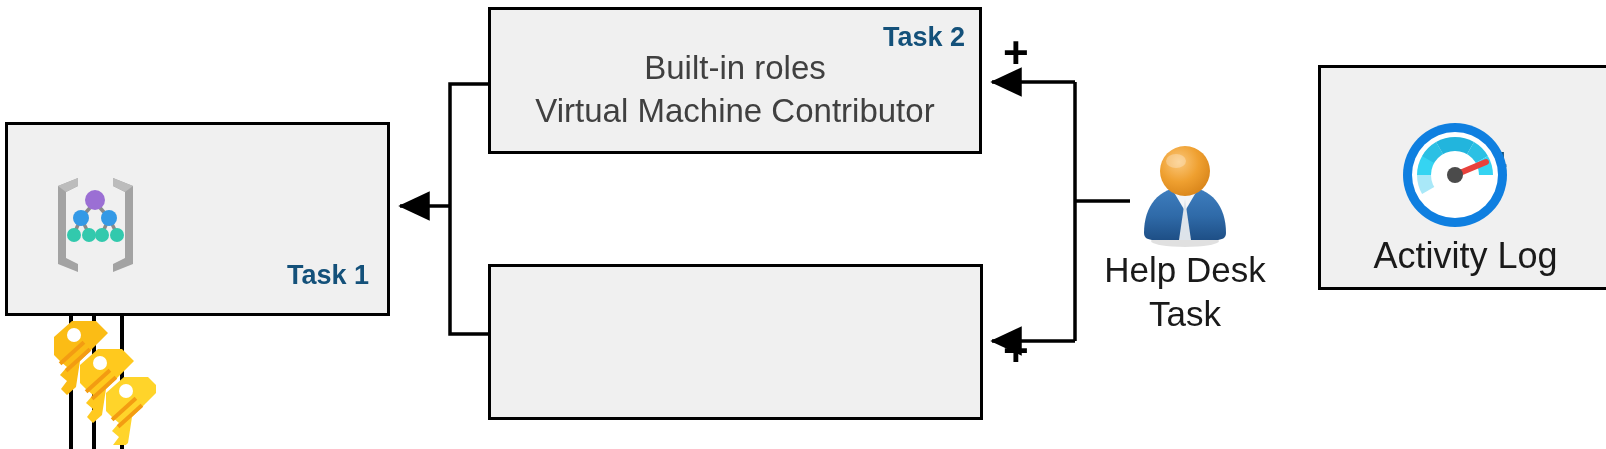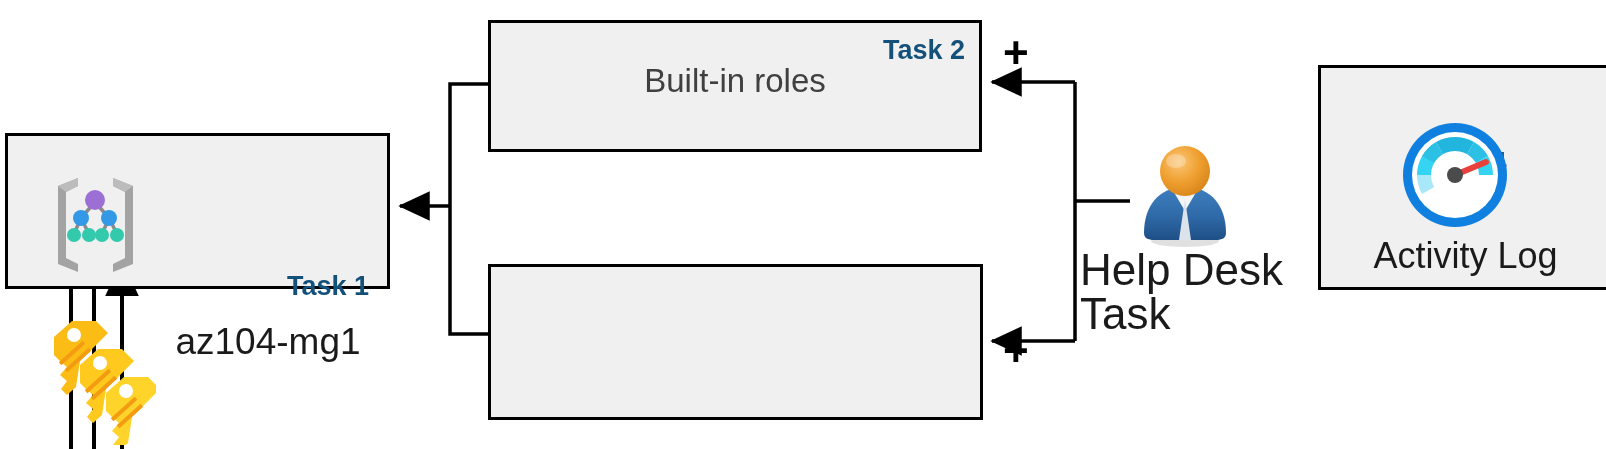--- a/index.html
+++ b/index.html
@@ -6,45 +6,45 @@
   body{width:1606px;height:449px;overflow:hidden;font-family:"Liberation Sans",sans-serif;}
   #stage{position:relative;width:1606px;height:449px;background:#ffffff;}
 
   .box{position:absolute;background:#f0f0f0;border:3px solid #000000;box-sizing:border-box;}
 
   .task-label{position:absolute;font-weight:bold;color:#14517a;font-size:27px;line-height:1;letter-spacing:0px;}
 
   .box-text{position:absolute;left:0;right:0;text-align:center;color:#404040;font-size:33px;line-height:43px;font-weight:400;}
 
   
-  #task1-box{left:5px;top:133px;width:385px;height:156px;}
+  #task1-box{left:5px;top:122px;width:385px;height:194px;}
   #task1-label{right:18px;top:137px;}
   #task1-title{position:absolute;left:140px;top:185px;width:240px;text-align:center;font-size:37px;color:#1a1a1a;}
 
   
-  #task2-box{left:488px;top:20px;width:494px;height:132px;}
+  #task2-box{left:488px;top:7px;width:494px;height:147px;}
   #task2-label{right:14px;top:14px;}
   #task2-text{top:36px;}
 
   
   #task3-box{left:488px;top:264px;width:495px;height:156px;}
 
   
   #task4-box{left:1318px;top:65px;width:295px;height:225px;}
   #task4-label{left:0;right:0;top:81px;text-align:center;}
   #task4-caption{position:absolute;left:0;right:0;bottom:10px;text-align:center;font-size:36px;color:#1a1a1a;}
 
   .lines{position:absolute;left:0;top:0;width:1606px;height:449px;pointer-events:none;}
 
   .plus{position:absolute;font-size:44px;font-weight:bold;color:#000;line-height:1;font-family:"Liberation Sans",sans-serif;}
   #plus-top{left:1003px;top:31px;}
   #plus-bottom{left:1003px;top:329px;}
 
   #person{position:absolute;left:1130px;top:141px;width:110px;height:110px;}
-  #person-caption{position:absolute;left:1080px;top:248px;width:210px;text-align:left;font-size:44px;line-height:44px;color:#1a1a1a;}
+  #person-caption{position:absolute;left:1080px;top:248px;width:210px;text-align:center;font-size:35px;line-height:44px;color:#1a1a1a;}
 
   #mg-icon{position:absolute;left:48px;top:172px;width:95px;height:105px;}
   #gauge-icon{position:absolute;left:1400px;top:120px;width:110px;height:110px;}
   #keys-icon{position:absolute;left:36px;top:315px;width:120px;height:130px;}
 </style>
 </head>
 <body>
 
 <div id="stage">
 
@@ -63,21 +63,20 @@
     <line x1="1075" y1="82" x2="992" y2="82" stroke="#000000" stroke-width="3.5" marker-end="url(#arrowhead)"></line>
     <line x1="1075" y1="341" x2="992" y2="341" stroke="#000000" stroke-width="3.5" marker-end="url(#arrowhead)"></line>
 
     <line x1="71" y1="449" x2="71" y2="250" stroke="#000000" stroke-width="4" marker-end="url(#arrowhead)"></line>
     <line x1="94" y1="449" x2="94" y2="246" stroke="#000000" stroke-width="4" marker-end="url(#arrowhead)"></line>
     <line x1="122" y1="449" x2="122" y2="262" stroke="#000000" stroke-width="4" marker-end="url(#arrowhead)"></line>
   </svg>
 
   <div class="box" id="task1-box">
     <span class="task-label" id="task1-label">Task 1</span>
-    <span id="task1-title">az104-mg1</span>
   </div>
 
   <svg id="mg-icon" viewBox="0 0 95 105">
 
     <path d="M30,6 L10,14 L10,92 L30,100 L30,92 L18,86 L18,20 L30,14 Z" fill="#a3a3a3"></path>
     <path d="M30,6 L10,14 L18,20 L30,14 Z" fill="#bcbcbc"></path>
 
     <path d="M65,6 L85,14 L85,92 L65,100 L65,92 L77,86 L77,20 L65,14 Z" fill="#a3a3a3"></path>
     <path d="M65,6 L85,14 L77,20 L65,14 Z" fill="#bcbcbc"></path>
 
@@ -116,20 +115,21 @@
       <circle cx="38" cy="20" r="7" fill="#ffffff"></circle>
       <rect x="20" y="36" width="32" height="4" fill="#f39c12" transform="rotate(-42 36 38)"></rect>
       <rect x="26" y="43" width="32" height="4" fill="#f39c12" transform="rotate(-42 42 45)"></rect>
     </g>
   </svg>
 
   <div class="box" id="task2-box">
     <span class="task-label" id="task2-label">Task 2</span>
     <div class="box-text" id="task2-text">
       <div>Built-in roles</div>
+      <div>Virtual Machine Contributor</div>
     </div>
   </div>
 
   <div class="box" id="task3-box">
     
     
   </div>
 
   <span class="plus" id="plus-top">+</span>
   <span class="plus" id="plus-bottom">+</span>

